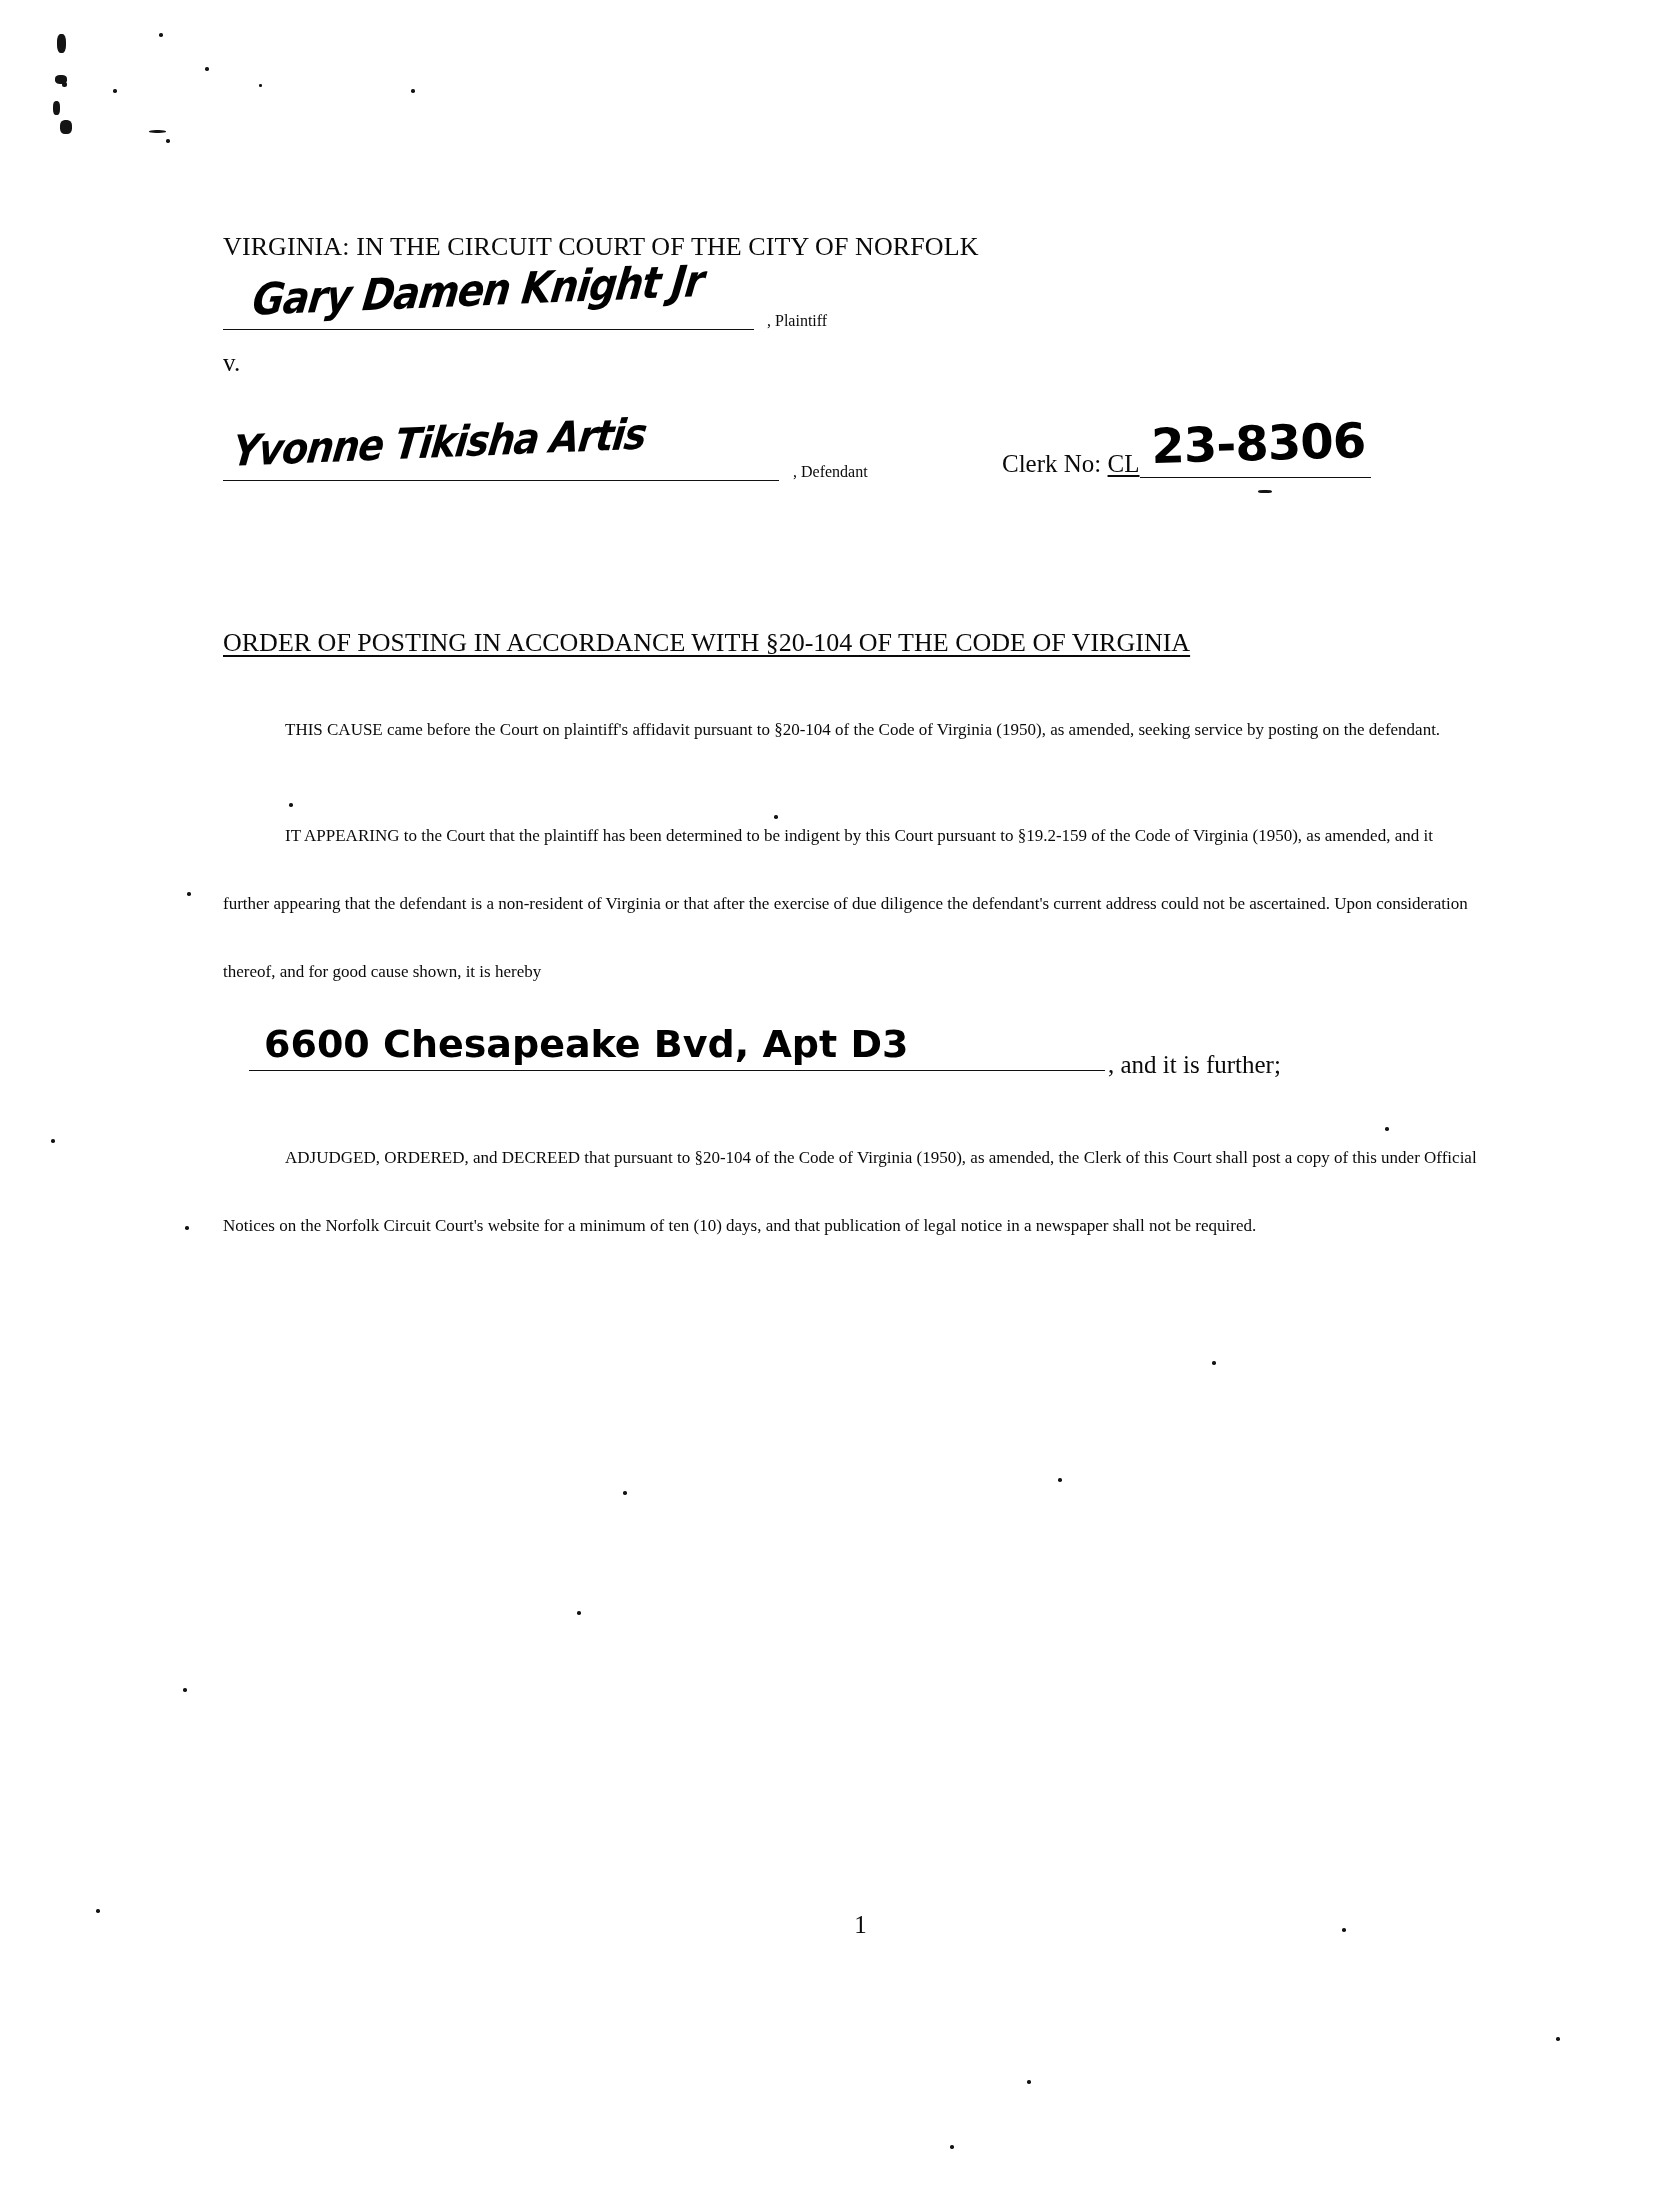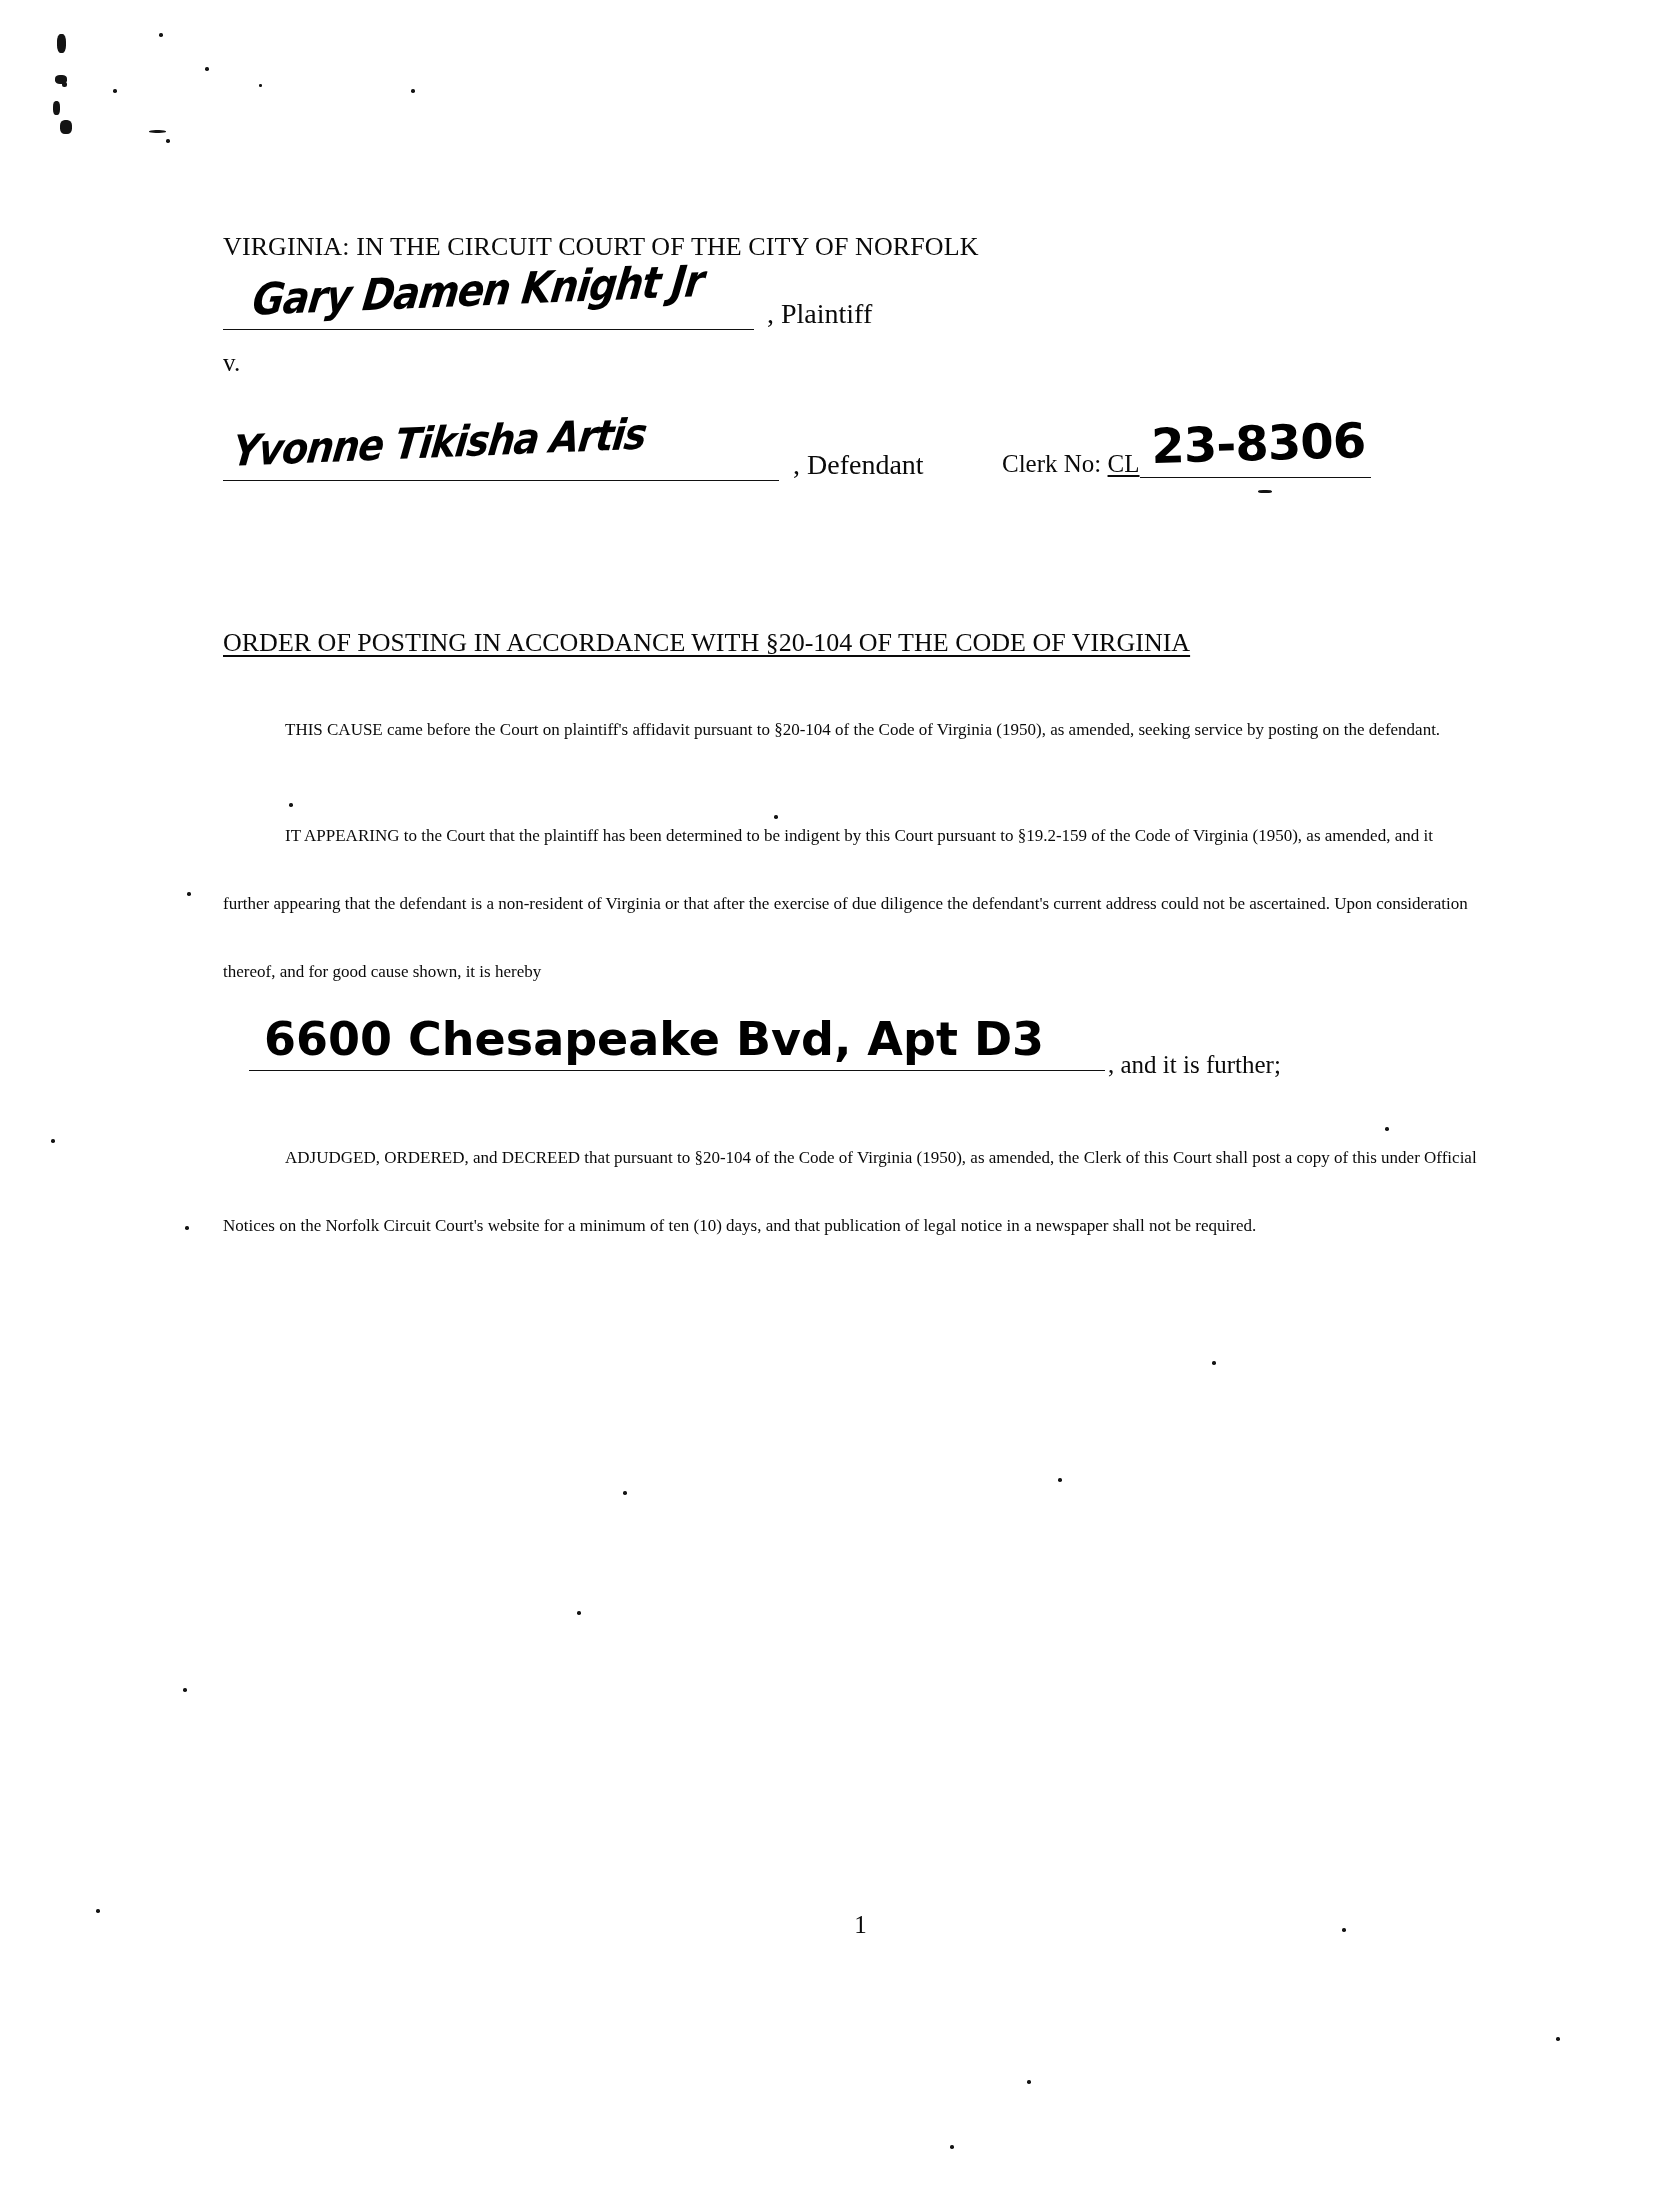--- a/index.html
+++ b/index.html
@@ -66,21 +66,21 @@
     letter-spacing: -1.3px;
     transform: rotate(-2.4deg) skewX(-9deg) scaleY(1.12);
     transform-origin: left bottom;
     white-space: nowrap;
     color: #000;
   }
   .party-row .role {
     position: absolute;
     left: 544px;
     bottom: 19px;
-    font-size: 28px;
+    font-size: 16px;
   }
 
   .v-label {
     position: absolute;
     left: 0;
     top: 0;
     font-size: 25px;
   }
 
   .def-row { height: 89px; margin-top: 19px; }
@@ -154,21 +154,21 @@
     left: 26px;
     bottom: 22px;
     width: 856px;
     border-bottom: 1.7px solid #111;
   }
   .addr-row .hand {
     position: absolute;
     left: 41px;
     bottom: 27px;
     font-family: "DejaVu Sans", sans-serif;
-    font-size: 46px;
+    font-size: 38px;
     font-weight: 600;
     letter-spacing: 0px;
     white-space: nowrap;
     color: #000;
   }
   .addr-row .tail {
     position: absolute;
     left: 885px;
     bottom: 14px;
     white-space: nowrap;

